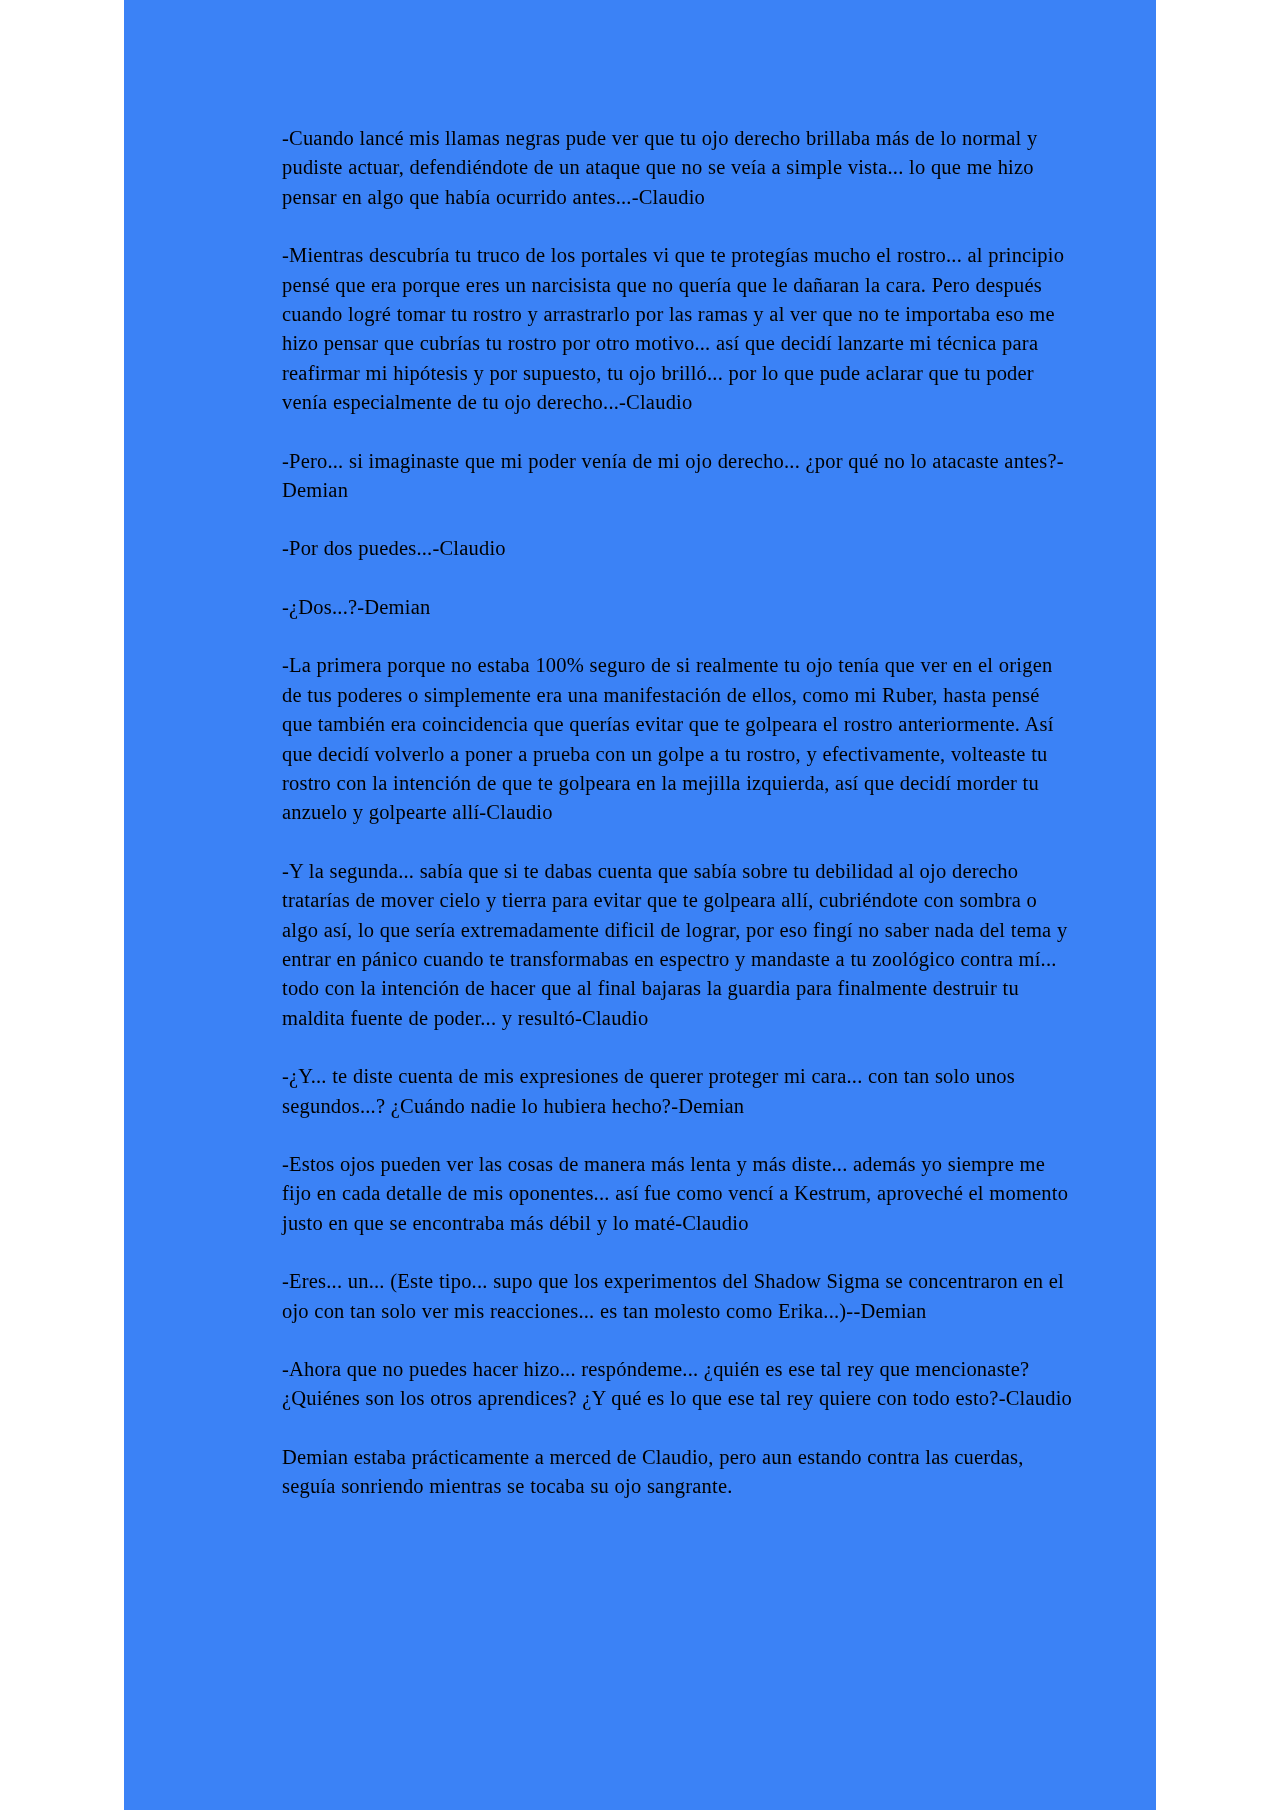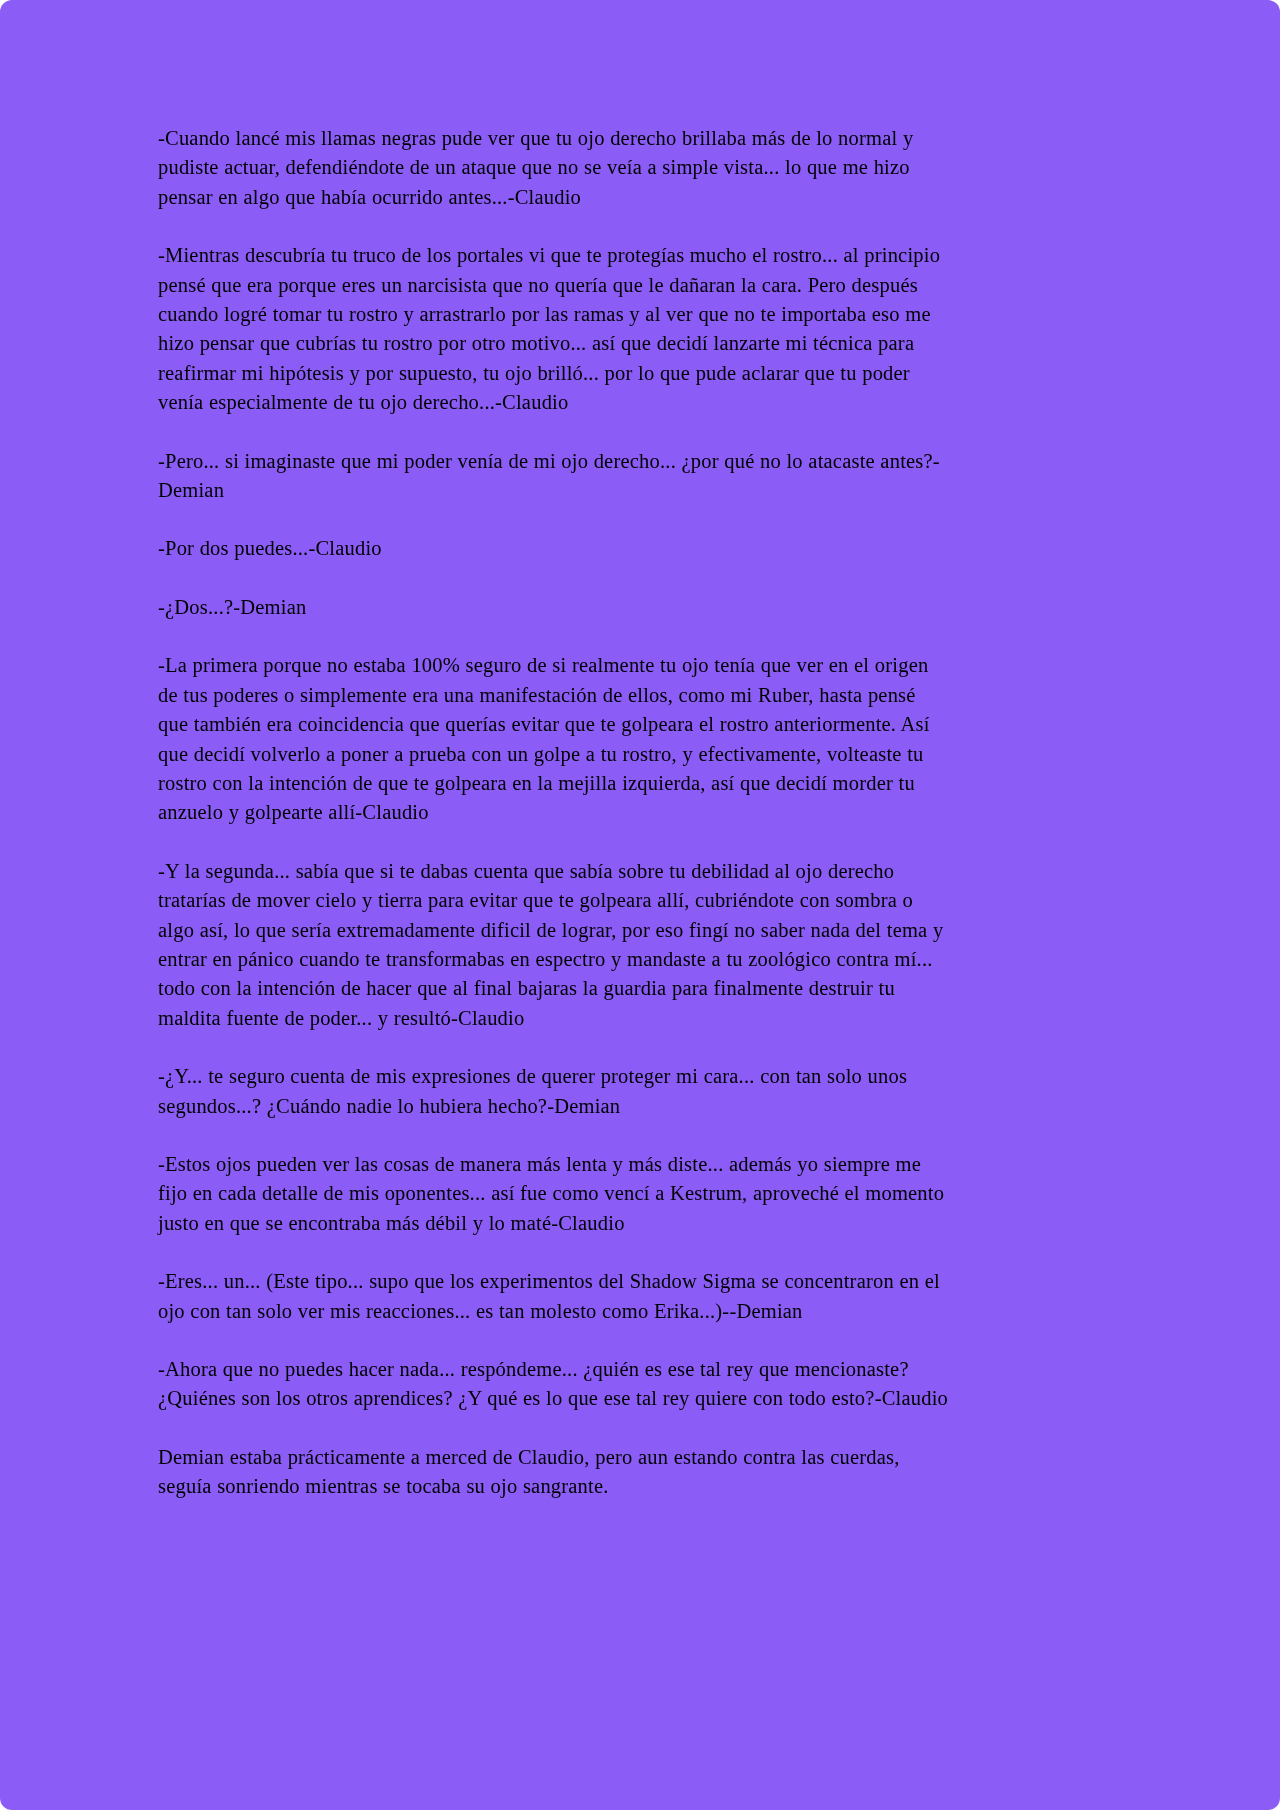--- a/index.html
+++ b/index.html
@@ -5,28 +5,27 @@
   html, body {
     margin: 0;
     padding: 0;
     background: #ffffff;
   }
   body {
     font-family: "Liberation Serif", serif;
     color: #000000;
   }
   .page {
-    width: 1280px;
+    width: 1032px;
     height: 1810px;
     margin: 0 auto;
-    background: #8b5cf6;
+    background: #3b82f6;
     position: relative;
     box-sizing: border-box;
     padding: 124px 155px 0 158px;
-    border-radius: 12px;
   }
   .doc-body {
     width: 790px;
   }
   p.para {
     font-size: 20.5px;
     line-height: 29.4px;
     margin: 0 0 29px 0;
     text-align: left;
     word-spacing: 0.2px;
@@ -41,19 +40,19 @@
 
 <div class="page">
   <div class="doc-body">
     <p class="para">-Cuando lancé mis llamas negras pude ver que tu ojo derecho brillaba más de lo normal y pudiste actuar, defendiéndote de un ataque que no se veía a simple vista... lo que me hizo pensar en algo que había ocurrido antes...-Claudio</p>
     <p class="para">-Mientras descubría tu truco de los portales vi que te protegías mucho el rostro... al principio pensé que era porque eres un narcisista que no quería que le dañaran la cara. Pero después cuando logré tomar tu rostro y arrastrarlo por las ramas y al ver que no te importaba eso me hizo pensar que cubrías tu rostro por otro motivo... así que decidí lanzarte mi técnica para reafirmar mi hipótesis y por supuesto, tu ojo brilló... por lo que pude aclarar que tu poder venía especialmente de tu ojo derecho...-Claudio</p>
     <p class="para">-Pero... si imaginaste que mi poder venía de mi ojo derecho... ¿por qué no lo atacaste antes?-Demian</p>
     <p class="para">-Por dos puedes...-Claudio</p>
     <p class="para">-¿Dos...?-Demian</p>
     <p class="para">-La primera porque no estaba 100% seguro de si realmente tu ojo tenía que ver en el origen de tus poderes o simplemente era una manifestación de ellos, como mi Ruber, hasta pensé que también era coincidencia que querías evitar que te golpeara el rostro anteriormente. Así que decidí volverlo a poner a prueba con un golpe a tu rostro, y efectivamente, volteaste tu rostro con la intención de que te golpeara en la mejilla izquierda, así que decidí morder tu anzuelo y golpearte allí-Claudio</p>
     <p class="para">-Y la segunda... sabía que si te dabas cuenta que sabía sobre tu debilidad al ojo derecho tratarías de mover cielo y tierra para evitar que te golpeara allí, cubriéndote con sombra o algo así, lo que sería extremadamente dificil de lograr, por eso fingí no saber nada del tema y entrar en pánico cuando te transformabas en espectro y mandaste a tu zoológico contra mí... todo con la intención de hacer que al final bajaras la guardia para finalmente destruir tu maldita fuente de poder... y resultó-Claudio</p>
-    <p class="para">-¿Y... te seguro cuenta de mis expresiones de querer proteger mi cara... con tan solo unos segundos...? ¿Cuándo nadie lo hubiera hecho?-Demian</p>
+    <p class="para">-¿Y... te diste cuenta de mis expresiones de querer proteger mi cara... con tan solo unos segundos...? ¿Cuándo nadie lo hubiera hecho?-Demian</p>
     <p class="para">-Estos ojos pueden ver las cosas de manera más lenta y más diste... además yo siempre me fijo en cada detalle de mis oponentes... así fue como vencí a Kestrum, aproveché el momento justo en que se encontraba más débil y lo maté-Claudio</p>
     <p class="para">-Eres... un... (Este tipo... supo que los experimentos del Shadow Sigma se concentraron en el ojo con tan solo ver mis reacciones... es tan molesto como Erika...)--Demian</p>
-    <p class="para">-Ahora que no puedes hacer nada... respóndeme... ¿quién es ese tal rey que mencionaste? ¿Quiénes son los otros aprendices? ¿Y qué es lo que ese tal rey quiere con todo esto?-Claudio</p>
+    <p class="para">-Ahora que no puedes hacer hizo... respóndeme... ¿quién es ese tal rey que mencionaste? ¿Quiénes son los otros aprendices? ¿Y qué es lo que ese tal rey quiere con todo esto?-Claudio</p>
     <p class="para">Demian estaba prácticamente a merced de Claudio, pero aun estando contra las cuerdas, seguía sonriendo mientras se tocaba su ojo sangrante.</p>
   </div>
 </div>
 
 </body></html>

